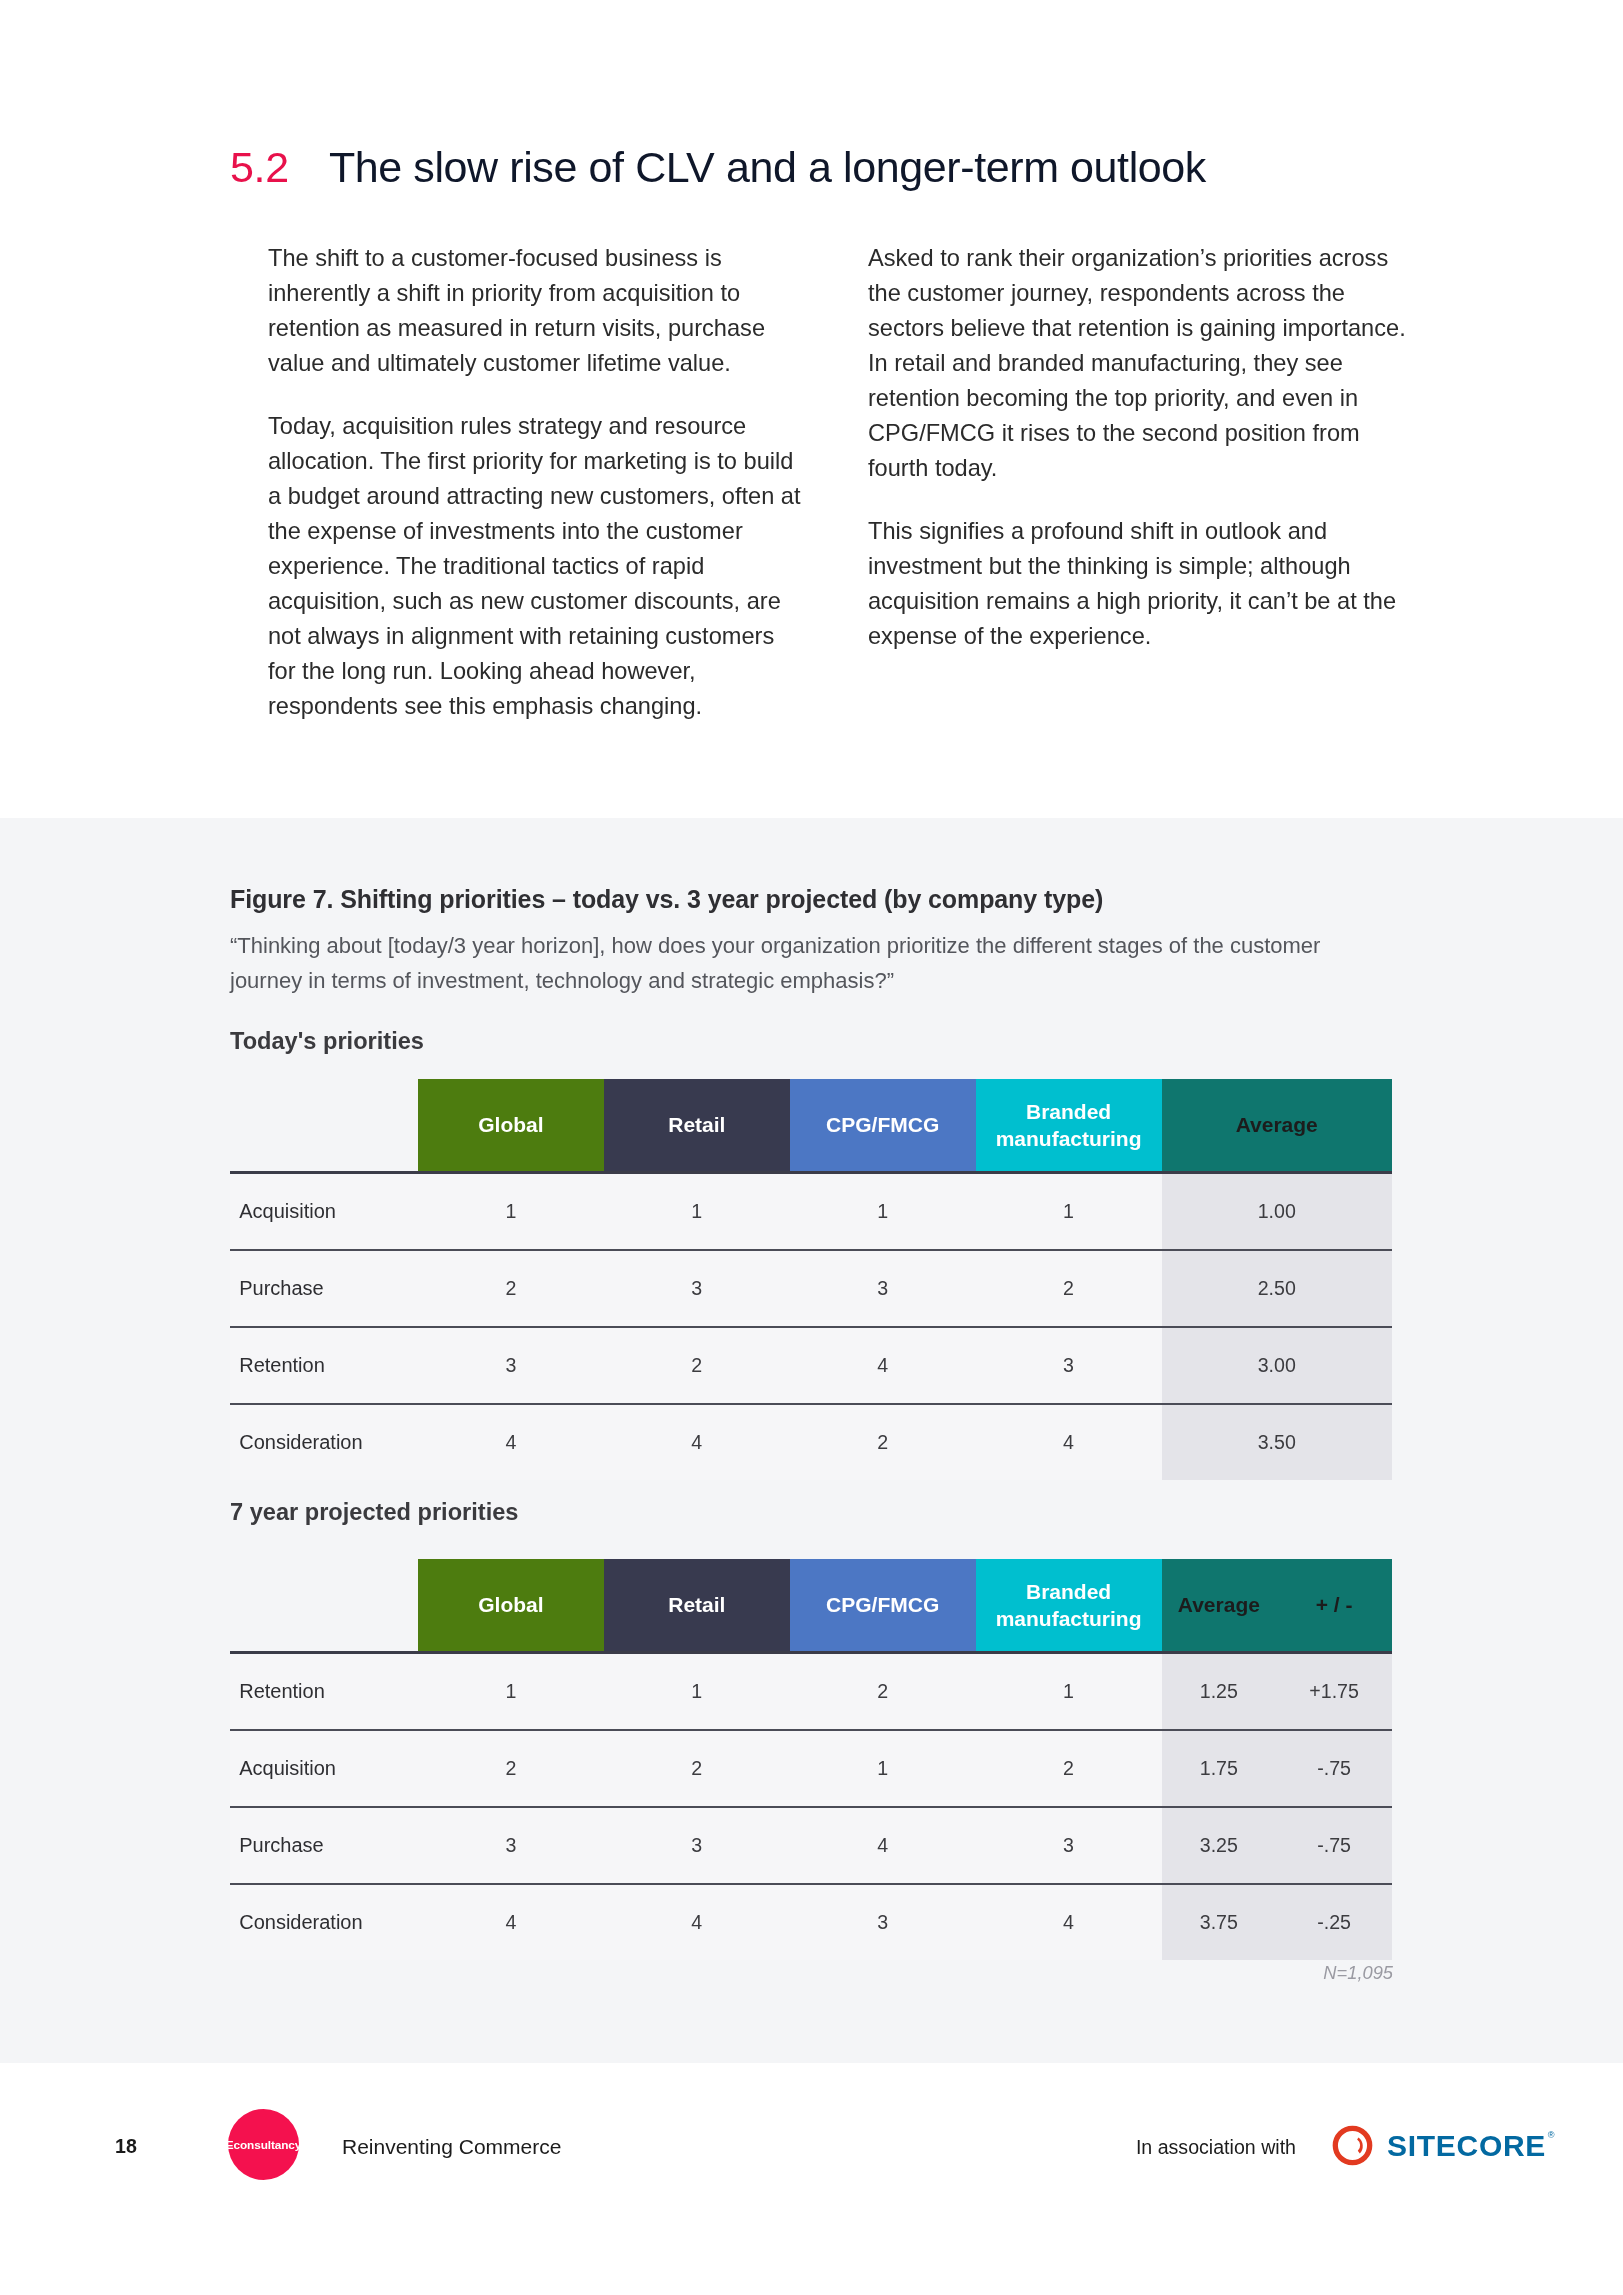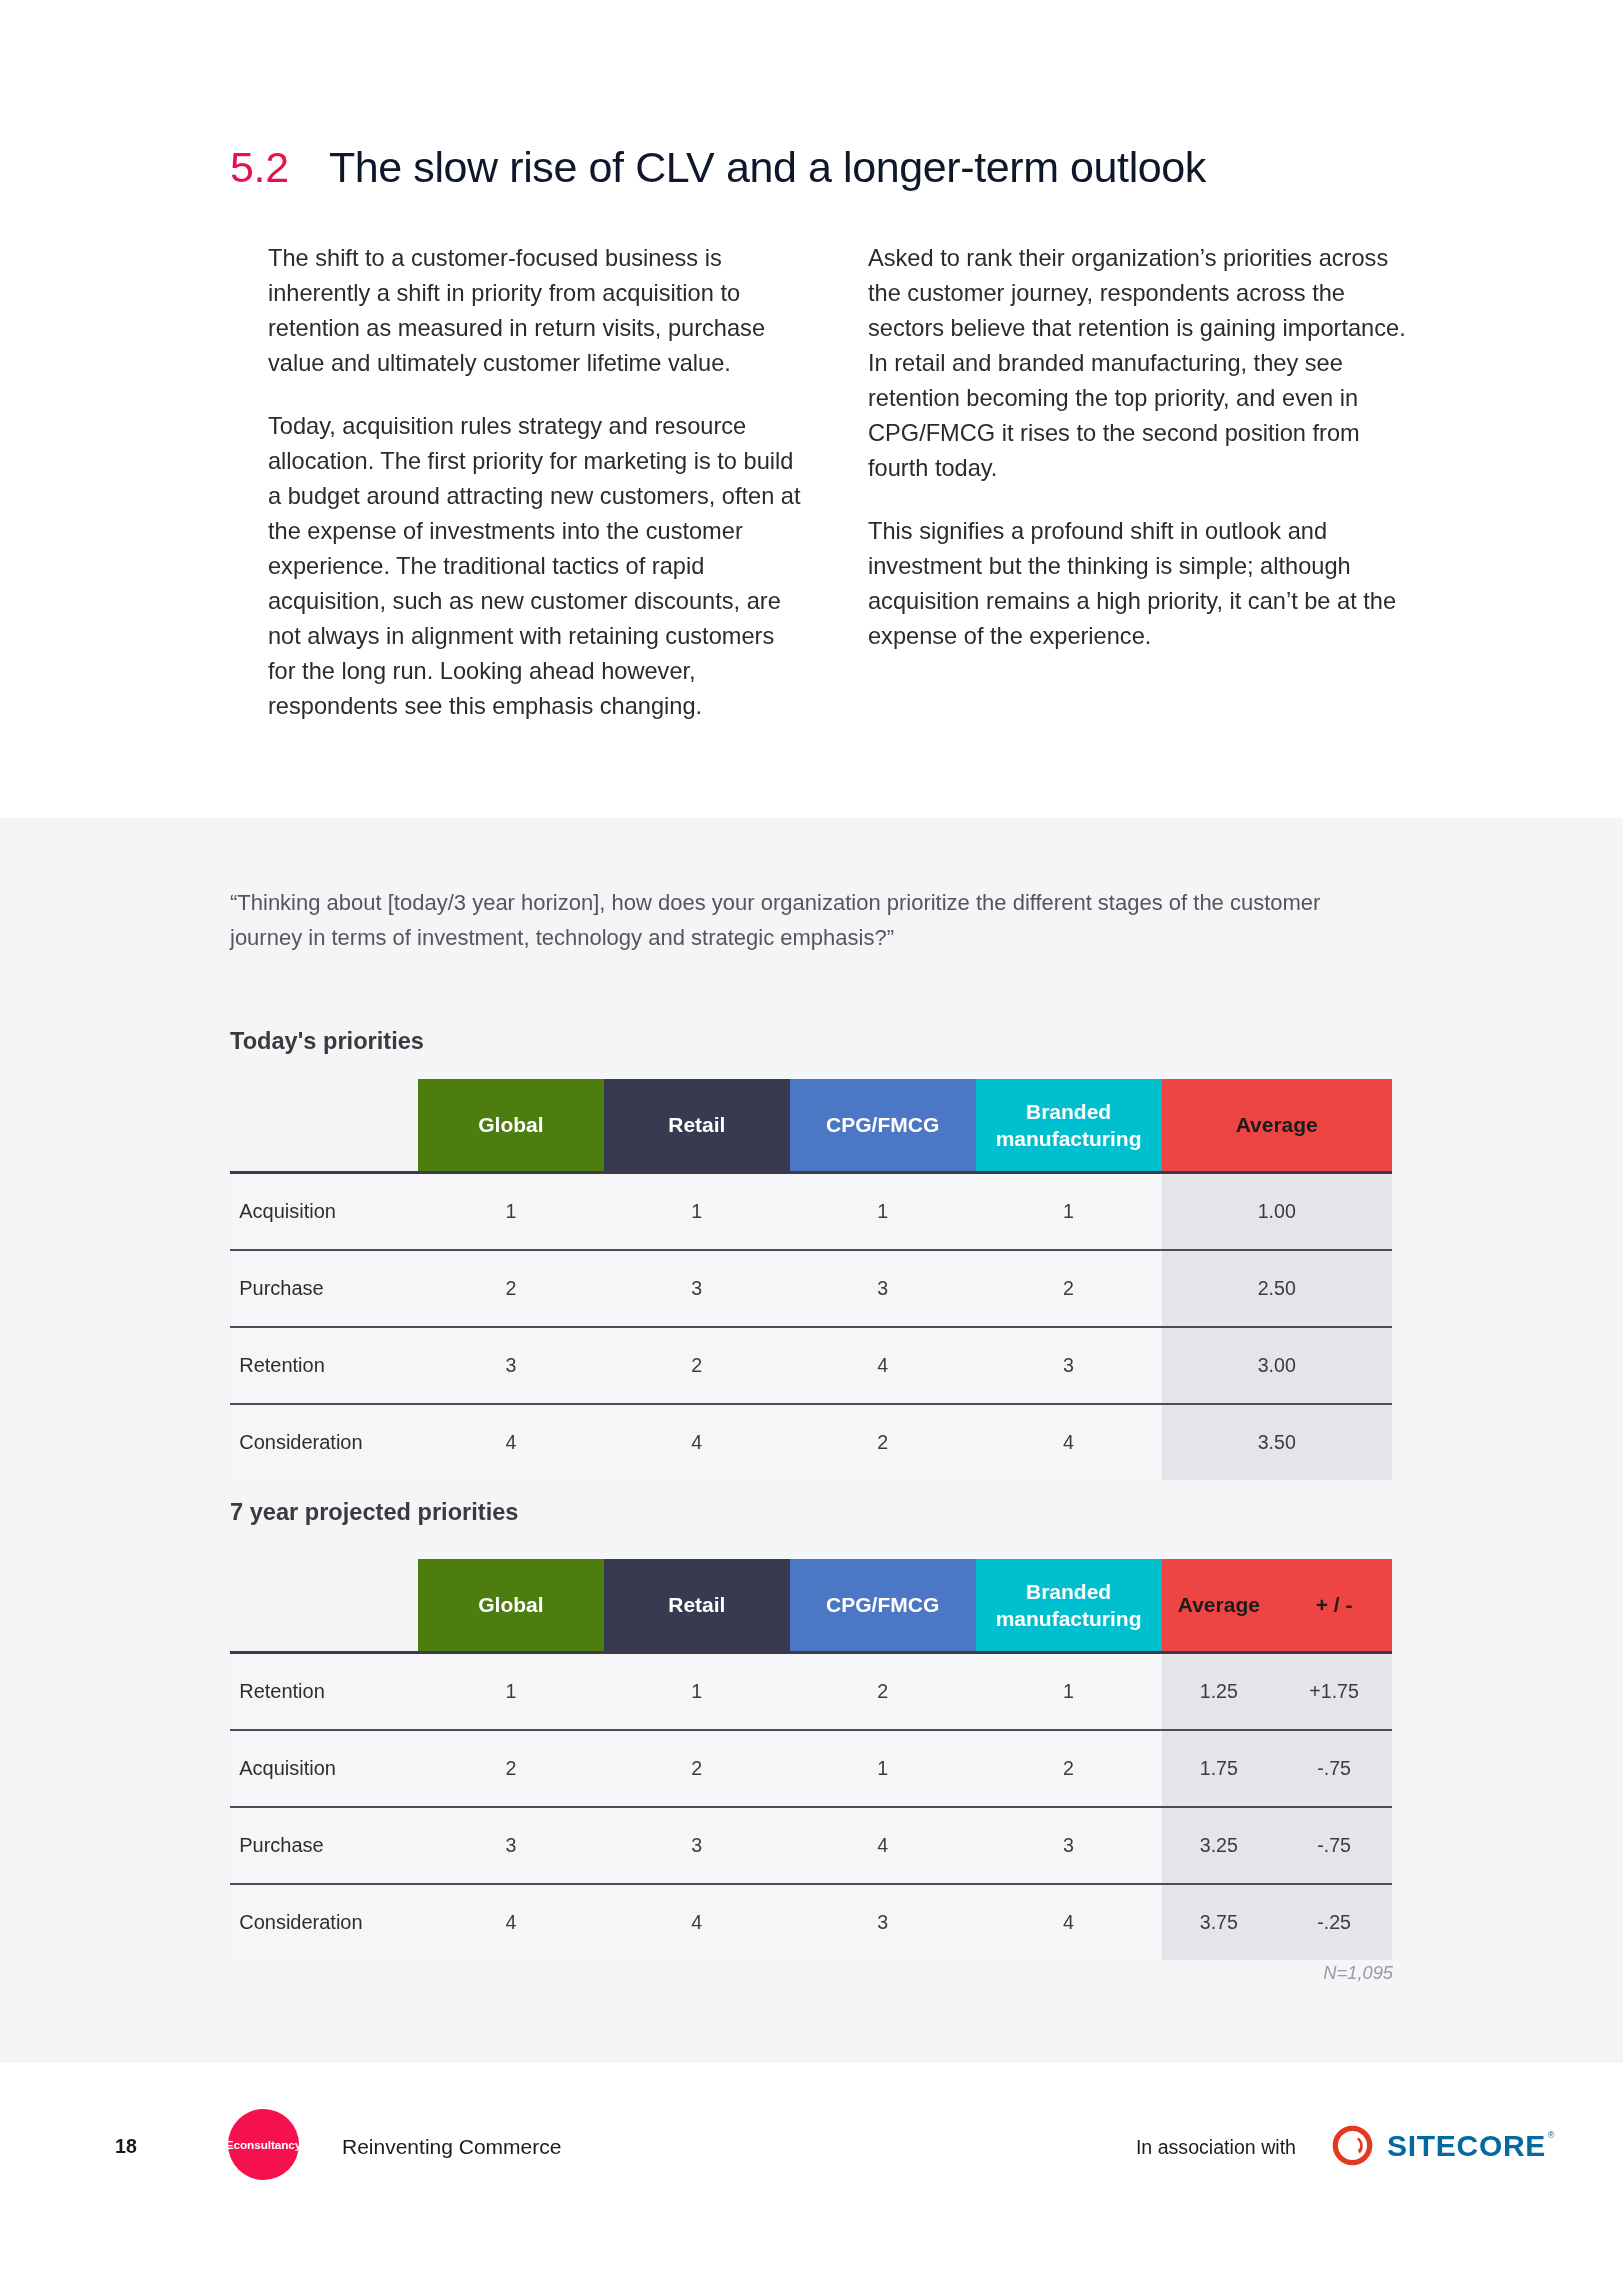--- a/index.html
+++ b/index.html
@@ -137,21 +137,21 @@
   }
   .ptable thead th.col-row-label {
     background: transparent;
   }
   .ptable thead th.h-global   { background: #4d7c0f; }
   .ptable thead th.h-retail   { background: #383a4f; }
   .ptable thead th.h-cpg      { background: #4c77c4; }
   .ptable thead th.h-branded  { background: #00bfcf; }
   .ptable thead th.h-average,
   .ptable thead th.h-delta {
-    background: #ef4444;
+    background: #0f766e;
     color: #1c1c1c;
   }
 
   
   .ptable tbody td {
     height: 73px;
     vertical-align: middle;
     font-size: 19.6px;
     color: #3c3c40;
     font-weight: 300;
@@ -288,20 +288,21 @@
     </div>
     <div class="intro-col">
       <p>Asked to rank their organization’s priorities across the customer journey, respondents across the sectors believe that retention is gaining importance. In retail and branded manufacturing, they see retention becoming the top priority, and even in CPG/FMCG it rises to the second position from fourth today.</p>
       <p>This signifies a profound shift in outlook and investment but the thinking is simple; although acquisition remains a high priority, it can’t be at the expense of the experience.</p>
     </div>
   </div>
 
   <div class="figure-band"></div>
 
   <div class="fig-caption">
+    <div class="fig-title">Figure 7. Shifting priorities – today vs. 3 year projected (by company type)</div>
     <div class="fig-sub">“Thinking about [today/3 year horizon], how does your organization prioritize the different stages of the customer journey in terms of investment, technology and strategic emphasis?”</div>
   </div>
 
   <div class="table-label first">Today's priorities</div>
 
   <div class="ptable first">
     <table>
       <colgroup>
         <col class="c-label">
           <col class="c-group">

